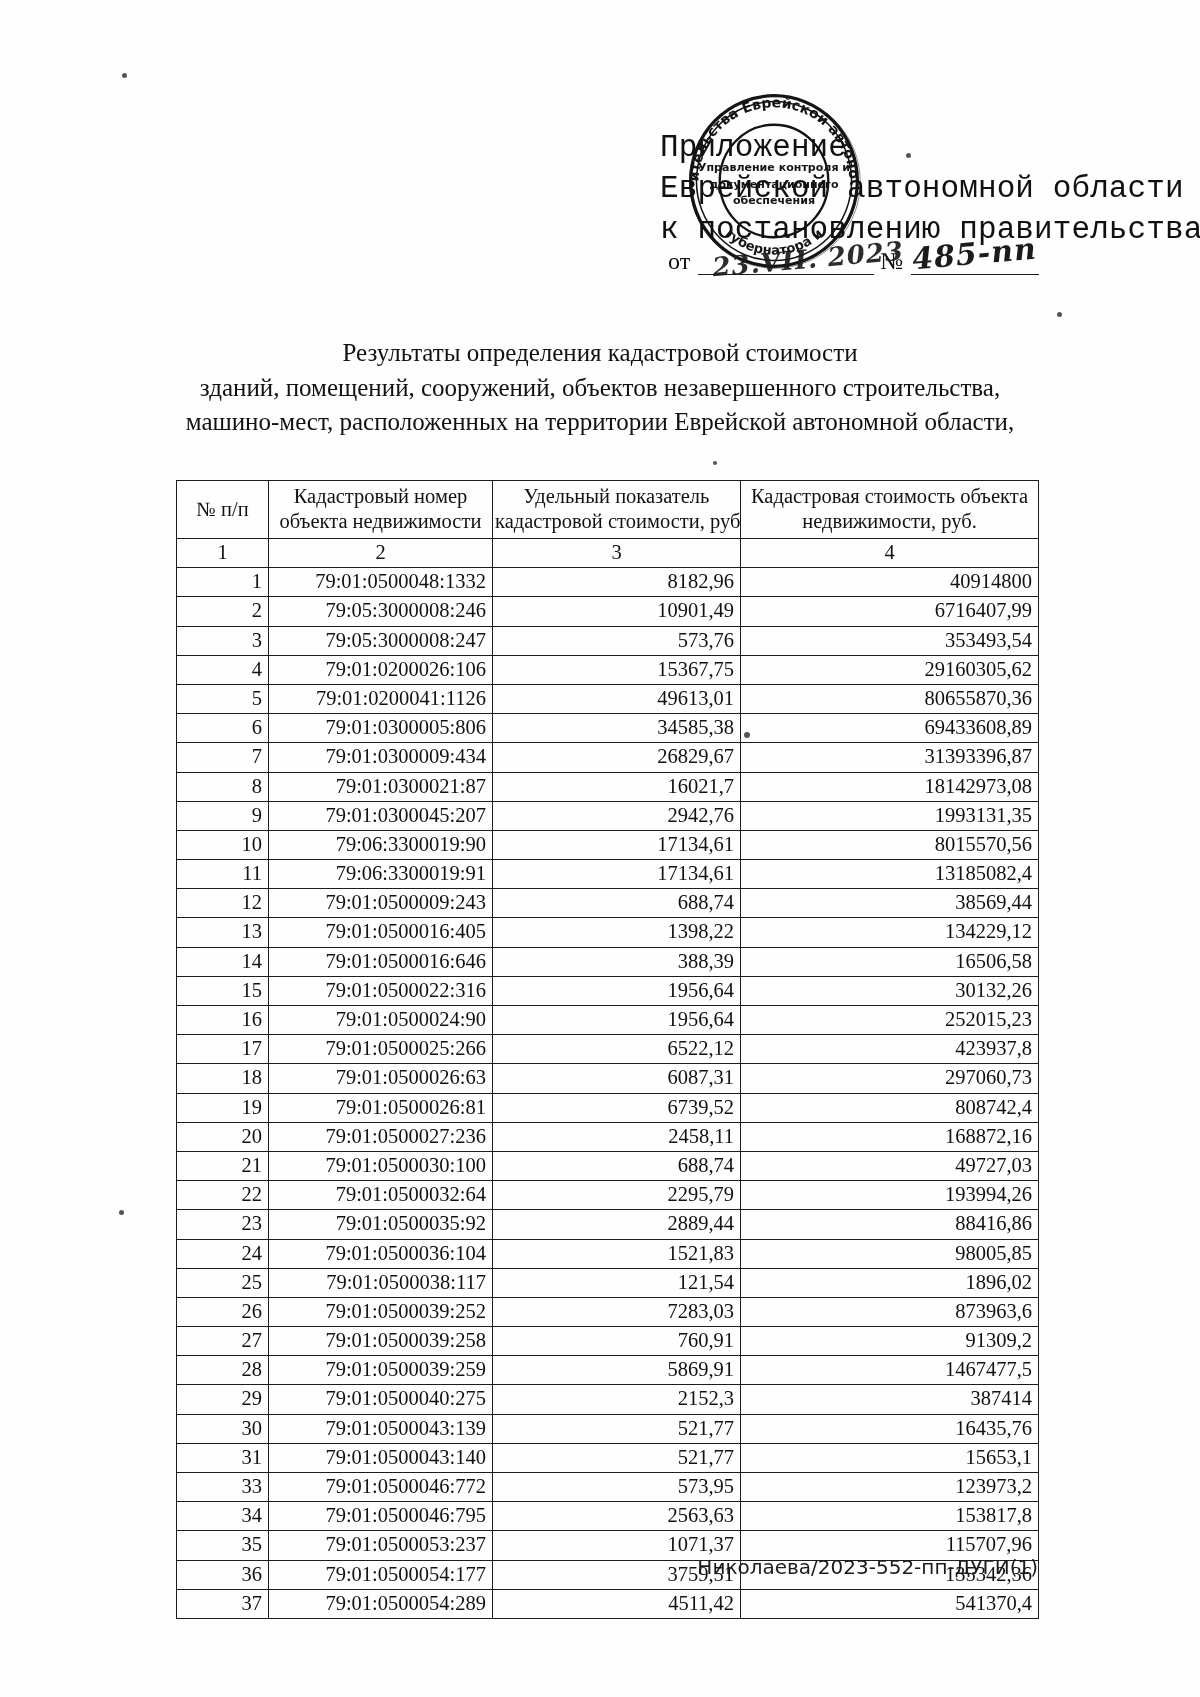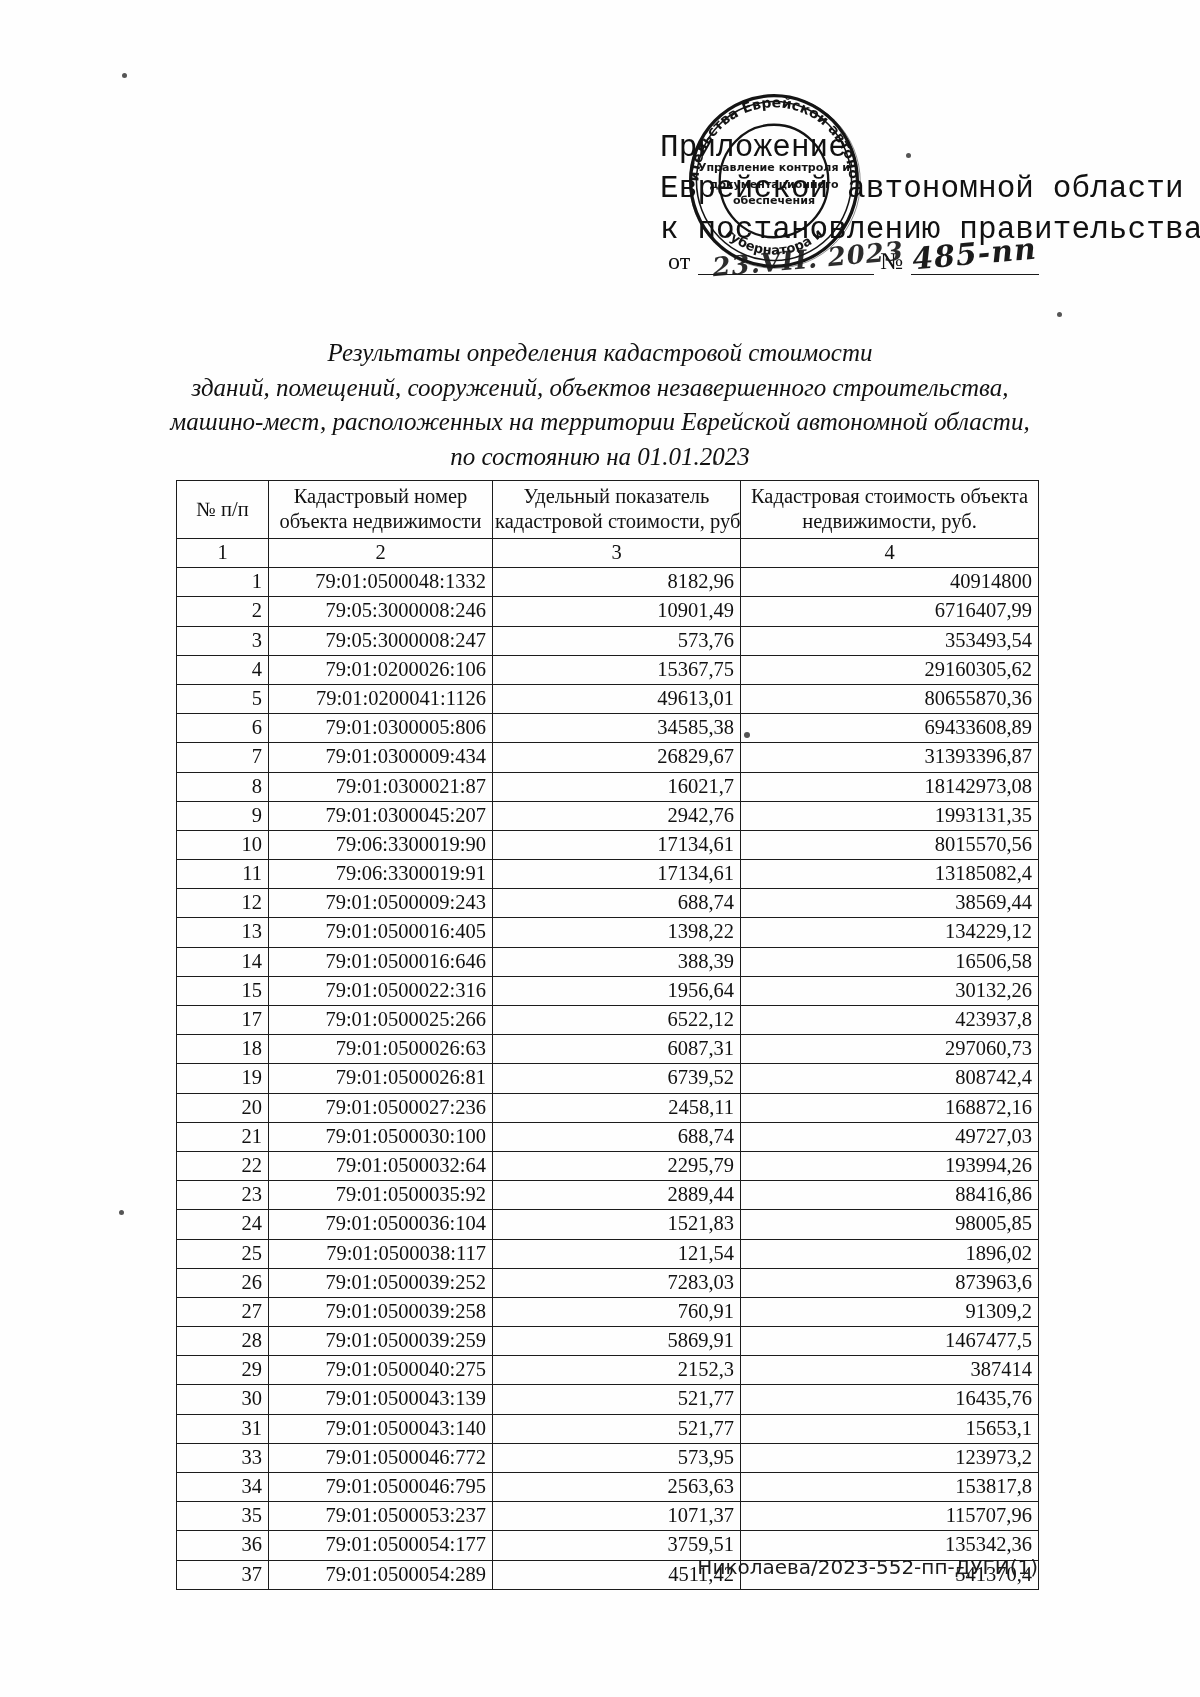--- a/index.html
+++ b/index.html
@@ -102,21 +102,20 @@
 
   
   .doc-title {
     position: absolute;
     left: 100px;
     top: 336px;
     width: 1000px;
     text-align: center;
     font-size: 25px;
     line-height: 1.38;
-    font-style: italic;
   }
 
   
   .table-wrap {
     position: absolute;
     left: 176px;
     top: 480px;
     width: 862px;
   }
   table.cad {
@@ -208,21 +207,20 @@
   <div class="from-line">
     <span>от</span><span class="ruled"></span><span>№</span><span class="ruled2"></span>
   </div>
   <div class="hand hand-date">23.VII. 2023</div>
   <div class="hand hand-num">485-пп</div>
 
   <div class="doc-title">
     <div>Результаты определения кадастровой стоимости</div>
     <div>зданий, помещений, сооружений, объектов незавершенного строительства,</div>
     <div>машино-мест, расположенных на территории Еврейской автономной области,</div>
-    <div>по состоянию на 01.01.2023</div>
   </div>
 
   <div class="table-wrap">
     <table class="cad">
       <colgroup>
         <col class="c1">
           <col class="c2">
           <col class="c3">
           <col class="c4">
       </colgroup>
@@ -336,20 +334,26 @@
             <td class="val">388,39</td>
             <td class="val">16506,58</td>
           </tr>
           <tr>
             <td class="num">15</td>
             <td class="code">79:01:0500022:316</td>
             <td class="val">1956,64</td>
             <td class="val">30132,26</td>
           </tr>
           <tr>
+            <td class="num">16</td>
+            <td class="code">79:01:0500024:90</td>
+            <td class="val">1956,64</td>
+            <td class="val">252015,23</td>
+          </tr>
+          <tr>
             <td class="num">17</td>
             <td class="code">79:01:0500025:266</td>
             <td class="val">6522,12</td>
             <td class="val">423937,8</td>
           </tr>
           <tr>
             <td class="num">18</td>
             <td class="code">79:01:0500026:63</td>
             <td class="val">6087,31</td>
             <td class="val">297060,73</td>

